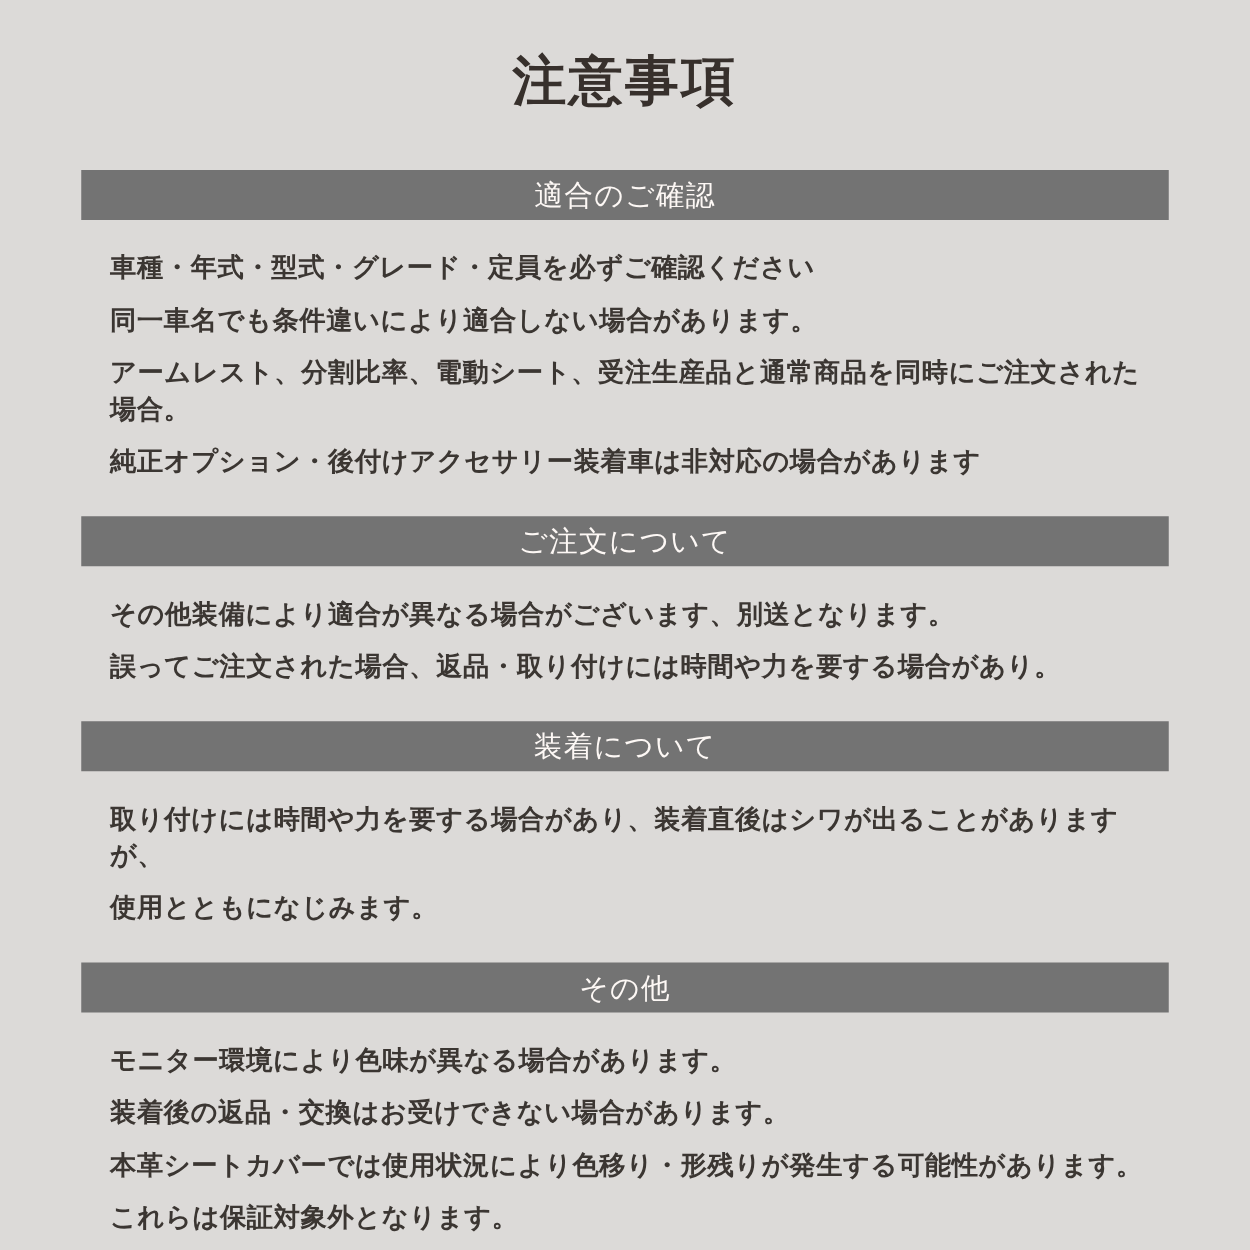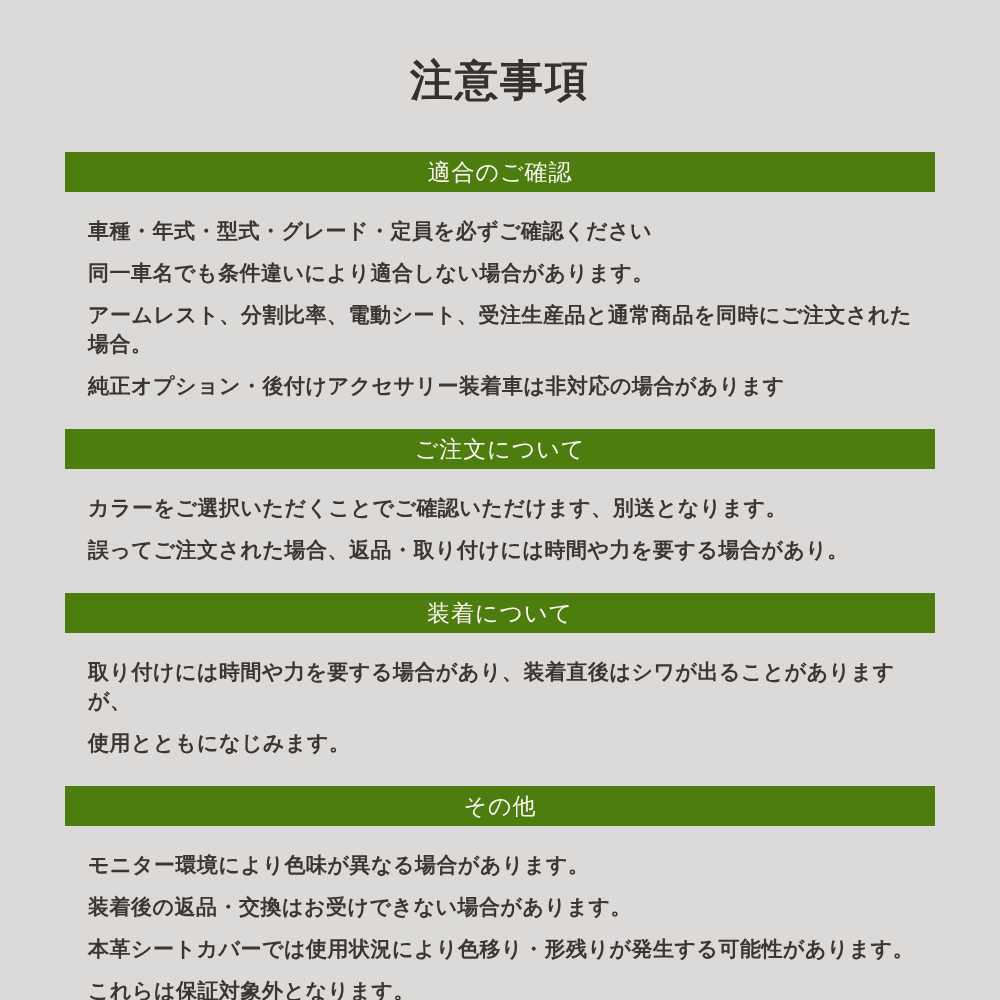--- a/index.html
+++ b/index.html
@@ -11,38 +11,38 @@
     height: 1000px;
     background: #dcdad8;
     font-family: "Liberation Sans", "DejaVu Sans", sans-serif;
     color: #3a3531;
     overflow: hidden;
   }
   .page {
     width: 1000px;
     height: 1000px;
     box-sizing: border-box;
-    padding-top: 52px;
+    padding-top: 36px;
   }
   h1.page-title {
     margin: 0 0 42px 0;
     text-align: center;
     font-size: 43px;
     font-weight: bold;
     letter-spacing: 2px;
     color: #37302c;
   }
   section.notice-section {
     margin: 0 0 29px 0;
   }
   .section-bar {
     margin: 0 65px;
     height: 40px;
     line-height: 40px;
-    background: #4d7c0f;
+    background: #737373;
     color: #fdf8f5;
     text-align: center;
     font-size: 23px;
     font-weight: 500;
     letter-spacing: 1px;
   }
   .section-body {
     padding: 11px 60px 0 75px;
   }
   .section-body p {
@@ -65,21 +65,21 @@
         <div class="section-body">
           <p>車種・年式・型式・グレード・定員を必ずご確認ください</p>
           <p>同一車名でも条件違いにより適合しない場合があります。</p>
           <p>アームレスト、分割比率、電動シート、受注生産品と通常商品を同時にご注文された場合。</p>
           <p>純正オプション・後付けアクセサリー装着車は非対応の場合があります</p>
         </div>
       </section>
       <section class="notice-section">
         <div class="section-bar">ご注文について</div>
         <div class="section-body">
-          <p>カラーをご選択いただくことでご確認いただけます、別送となります。</p>
+          <p>その他装備により適合が異なる場合がございます、別送となります。</p>
           <p>誤ってご注文された場合、返品・取り付けには時間や力を要する場合があり。</p>
         </div>
       </section>
       <section class="notice-section">
         <div class="section-bar">装着について</div>
         <div class="section-body">
           <p>取り付けには時間や力を要する場合があり、装着直後はシワが出ることがありますが、</p>
           <p>使用とともになじみます。</p>
         </div>
       </section>

